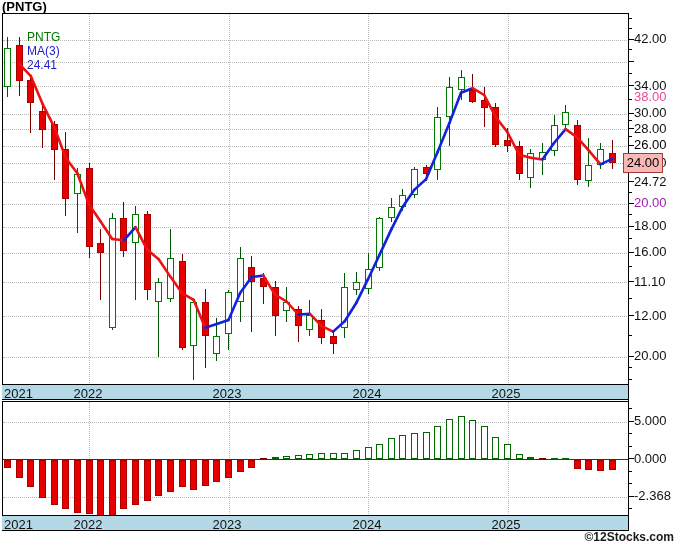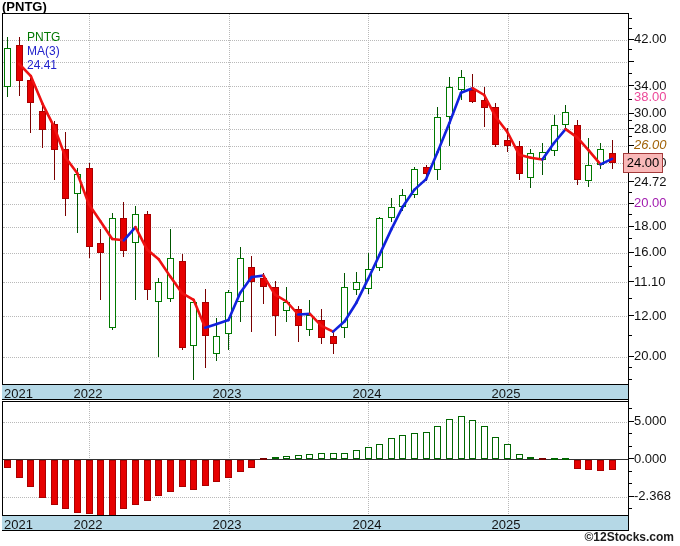--- a/index.html
+++ b/index.html
@@ -315,21 +315,21 @@
       <div style="position: absolute; left: 634px; top: 31px; font-size: 13px; color: rgb(17, 17, 17); line-height: 15px;">42.00</div>
       <div style="position: absolute; left: 628px; top: 60.6px; width: 6px; height: 1px; background: rgb(0, 0, 0);"></div>
       <div style="position: absolute; left: 634px; top: 53.1px; font-size: 13px; color: #ec4899; line-height: 15px; margin-top: 36px;">38.00</div>
       <div style="position: absolute; left: 628px; top: 85.2px; width: 6px; height: 1px; background: rgb(0, 0, 0);"></div>
       <div style="position: absolute; left: 634px; top: 77.7px; font-size: 13px; color: rgb(17, 17, 17); line-height: 15px;">34.00</div>
       <div style="position: absolute; left: 628px; top: 112.9px; width: 6px; height: 1px; background: rgb(0, 0, 0);"></div>
       <div style="position: absolute; left: 634px; top: 105.4px; font-size: 13px; color: rgb(17, 17, 17); line-height: 15px;">30.00</div>
       <div style="position: absolute; left: 628px; top: 128.1px; width: 6px; height: 1px; background: rgb(0, 0, 0);"></div>
       <div style="position: absolute; left: 634px; top: 120.6px; font-size: 13px; color: rgb(17, 17, 17); line-height: 15px;">28.00</div>
       <div style="position: absolute; left: 628px; top: 144.5px; width: 6px; height: 1px; background: rgb(0, 0, 0);"></div>
-      <div style="position: absolute; left: 634px; top: 137px; font-size: 13px; color: #a16207; line-height: 15px; font-style: italic;">26.00</div>
+      <div style="position: absolute; left: 634px; top: 137px; font-size: 13px; color: #000000; line-height: 15px;">26.00</div>
       <div style="position: absolute; left: 628px; top: 162.2px; width: 6px; height: 1px; background: rgb(0, 0, 0);"></div>
       <div style="position: absolute; left: 634px; top: 154.7px; font-size: 13px; color: rgb(17, 17, 17); line-height: 15px;">24.00</div>
       <div style="position: absolute; left: 628px; top: 181.4px; width: 6px; height: 1px; background: rgb(0, 0, 0);"></div>
       <div style="position: absolute; left: 634px; top: 173.9px; font-size: 13px; color: rgb(17, 17, 17); line-height: 15px;">24.72</div>
       <div style="position: absolute; left: 628px; top: 202.5px; width: 6px; height: 1px; background: rgb(0, 0, 0);"></div>
       <div style="position: absolute; left: 634px; top: 195px; font-size: 13px; color: #a21caf; line-height: 15px;">20.00</div>
       <div style="position: absolute; left: 628px; top: 225.8px; width: 6px; height: 1px; background: rgb(0, 0, 0);"></div>
       <div style="position: absolute; left: 634px; top: 218.3px; font-size: 13px; color: rgb(17, 17, 17); line-height: 15px;">18.00</div>
       <div style="position: absolute; left: 628px; top: 251.8px; width: 6px; height: 1px; background: rgb(0, 0, 0);"></div>
       <div style="position: absolute; left: 634px; top: 244.3px; font-size: 13px; color: rgb(17, 17, 17); line-height: 15px;">16.00</div>

